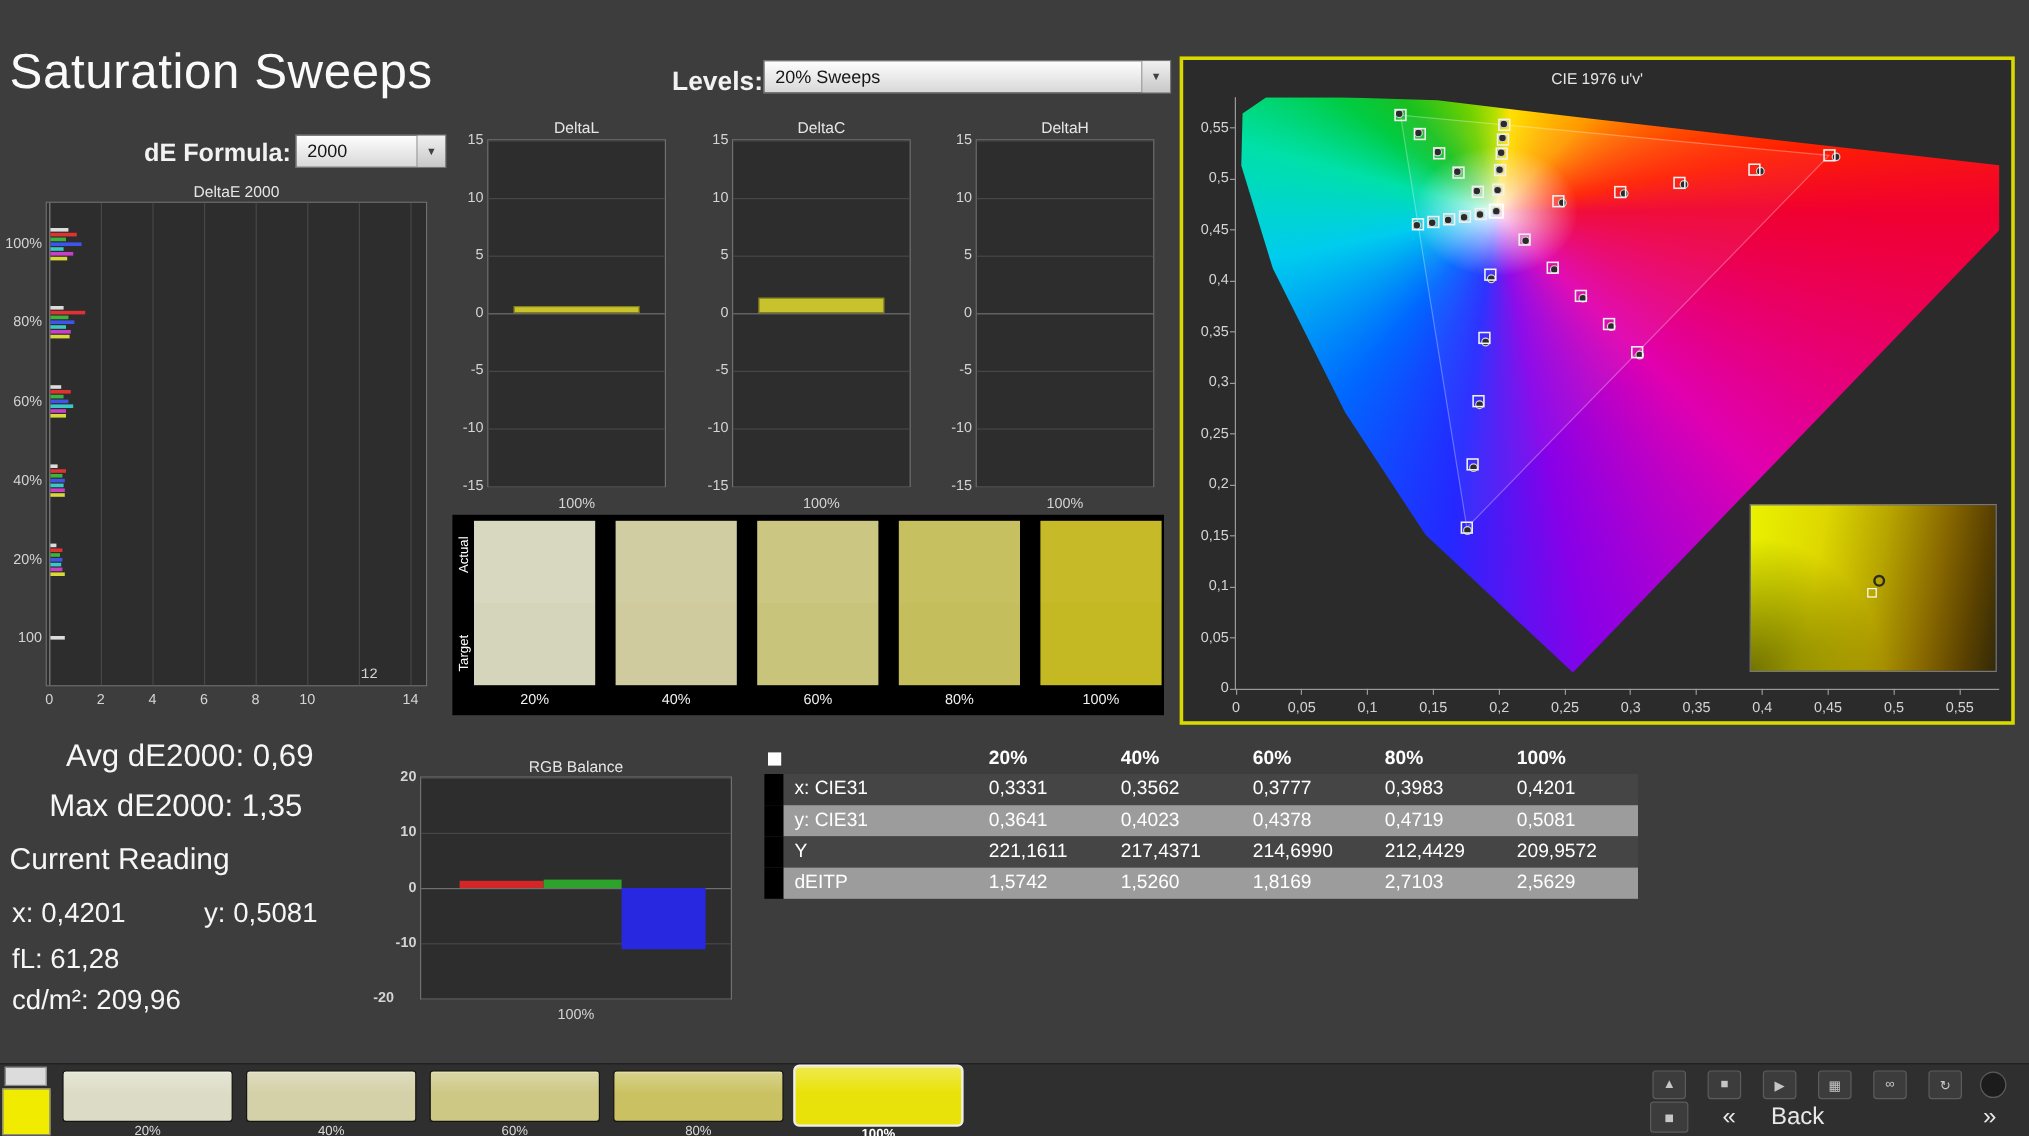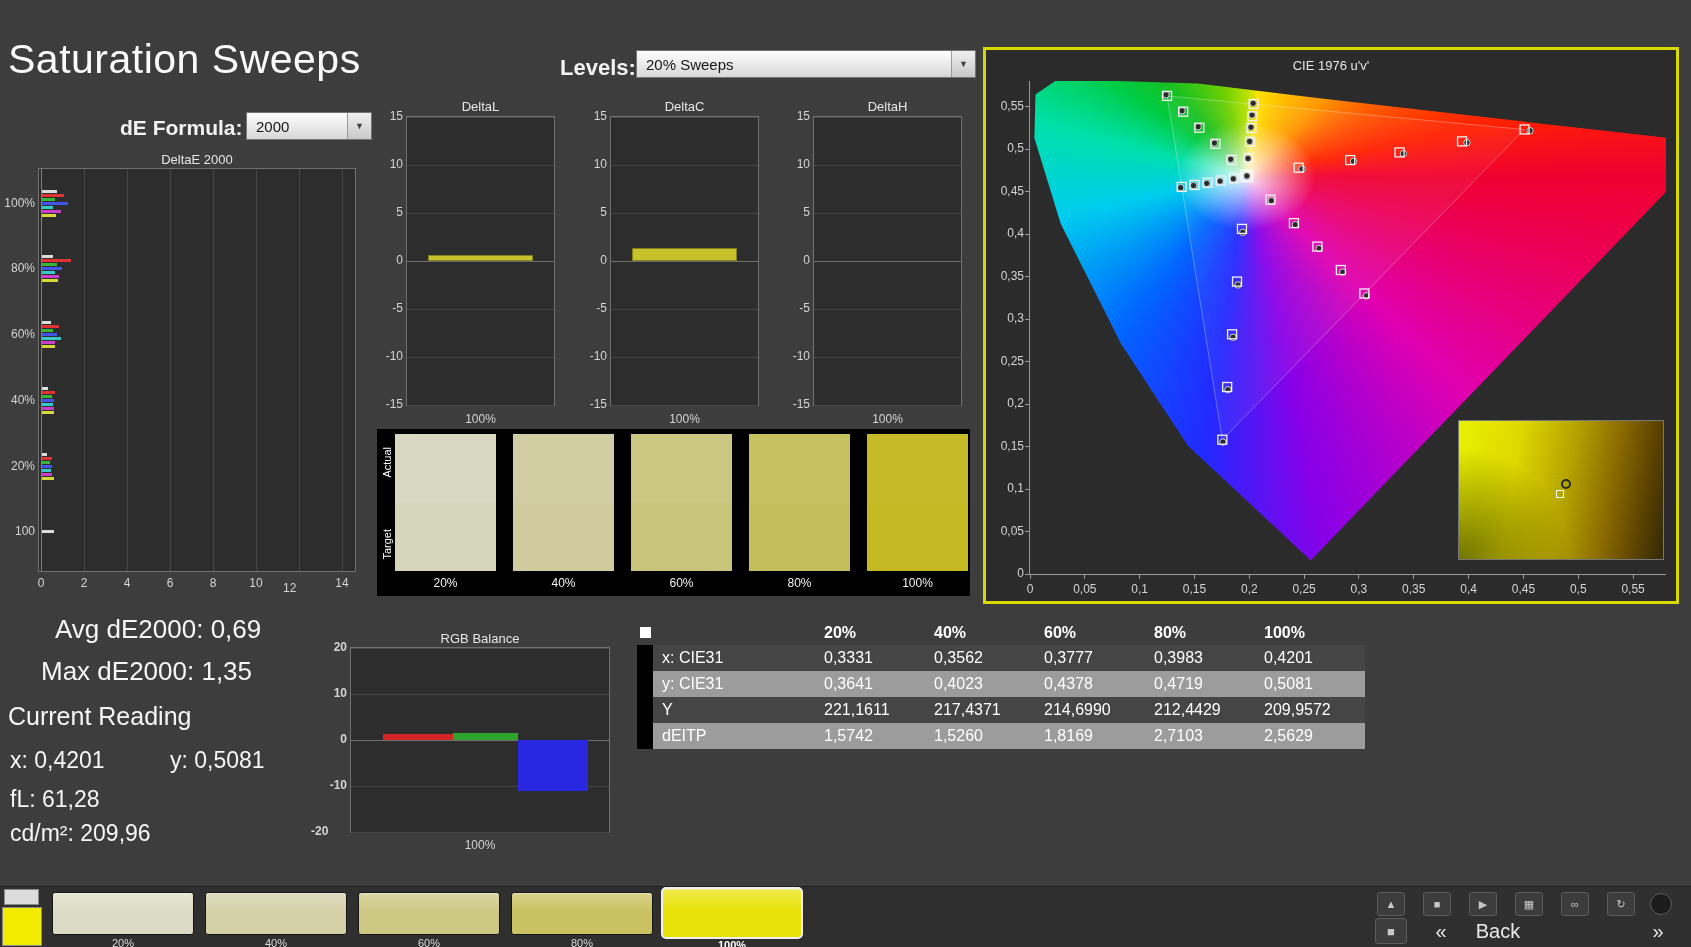--- a/index.html
+++ b/index.html
@@ -88,21 +88,21 @@
       <div class="tick" style="left: 29px; top: 407px; width: 32px; text-align: center;">2</div>
       <div class="gl" style="left: 88px; top: 0px; width: 1px; height: 100%; background: rgb(71, 71, 71);"></div>
       <div class="tick" style="left: 72px; top: 407px; width: 32px; text-align: center;">4</div>
       <div class="gl" style="left: 131px; top: 0px; width: 1px; height: 100%; background: rgb(71, 71, 71);"></div>
       <div class="tick" style="left: 115px; top: 407px; width: 32px; text-align: center;">6</div>
       <div class="gl" style="left: 174px; top: 0px; width: 1px; height: 100%; background: rgb(71, 71, 71);"></div>
       <div class="tick" style="left: 158px; top: 407px; width: 32px; text-align: center;">8</div>
       <div class="gl" style="left: 217px; top: 0px; width: 1px; height: 100%; background: rgb(71, 71, 71);"></div>
       <div class="tick" style="left: 201px; top: 407px; width: 32px; text-align: center;">10</div>
       <div class="gl" style="left: 260px; top: 0px; width: 1px; height: 100%; background: rgb(71, 71, 71);"></div>
-      <div class="tick" style="left: 244px; top: 412px; width: 32px; text-align: left;">12</div>
+      <div class="tick" style="left: 244px; top: 386px; width: 32px; text-align: right; font-family: Liberation Mono, monospace;">12</div>
       <div class="gl" style="left: 303px; top: 0px; width: 1px; height: 100%; background: rgb(71, 71, 71);"></div>
       <div class="tick" style="left: 287px; top: 407px; width: 32px; text-align: center;">14</div>
       <div class="tick" style="left: -40px; top: 27px; width: 36px; text-align: right;">100%</div>
       <div class="bar" style="left: 3px; top: 21px; width: 15.05px; height: 3px; background: rgb(220, 220, 220);"></div>
       <div class="bar" style="left: 3px; top: 25px; width: 21.5px; height: 3px; background: rgb(224, 50, 50);"></div>
       <div class="bar" style="left: 3px; top: 29px; width: 12.9px; height: 3px; background: rgb(60, 180, 60);"></div>
       <div class="bar" style="left: 3px; top: 33px; width: 25.8px; height: 3px; background: rgb(64, 85, 232);"></div>
       <div class="bar" style="left: 3px; top: 37px; width: 10.75px; height: 3px; background: rgb(56, 200, 200);"></div>
       <div class="bar" style="left: 3px; top: 41px; width: 19.35px; height: 3px; background: rgb(200, 64, 200);"></div>
       <div class="bar" style="left: 3px; top: 45px; width: 13.6525px; height: 3px; background: rgb(216, 216, 56);"></div>

